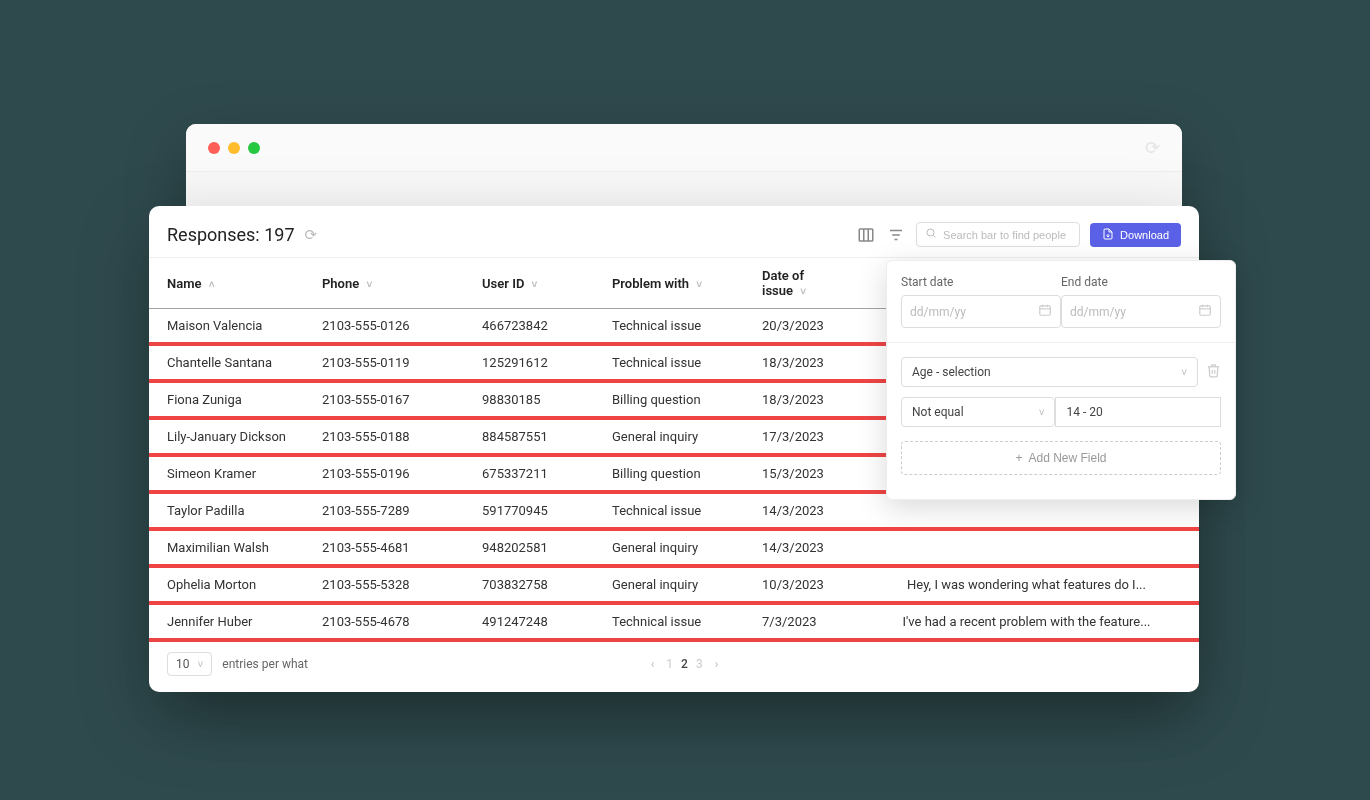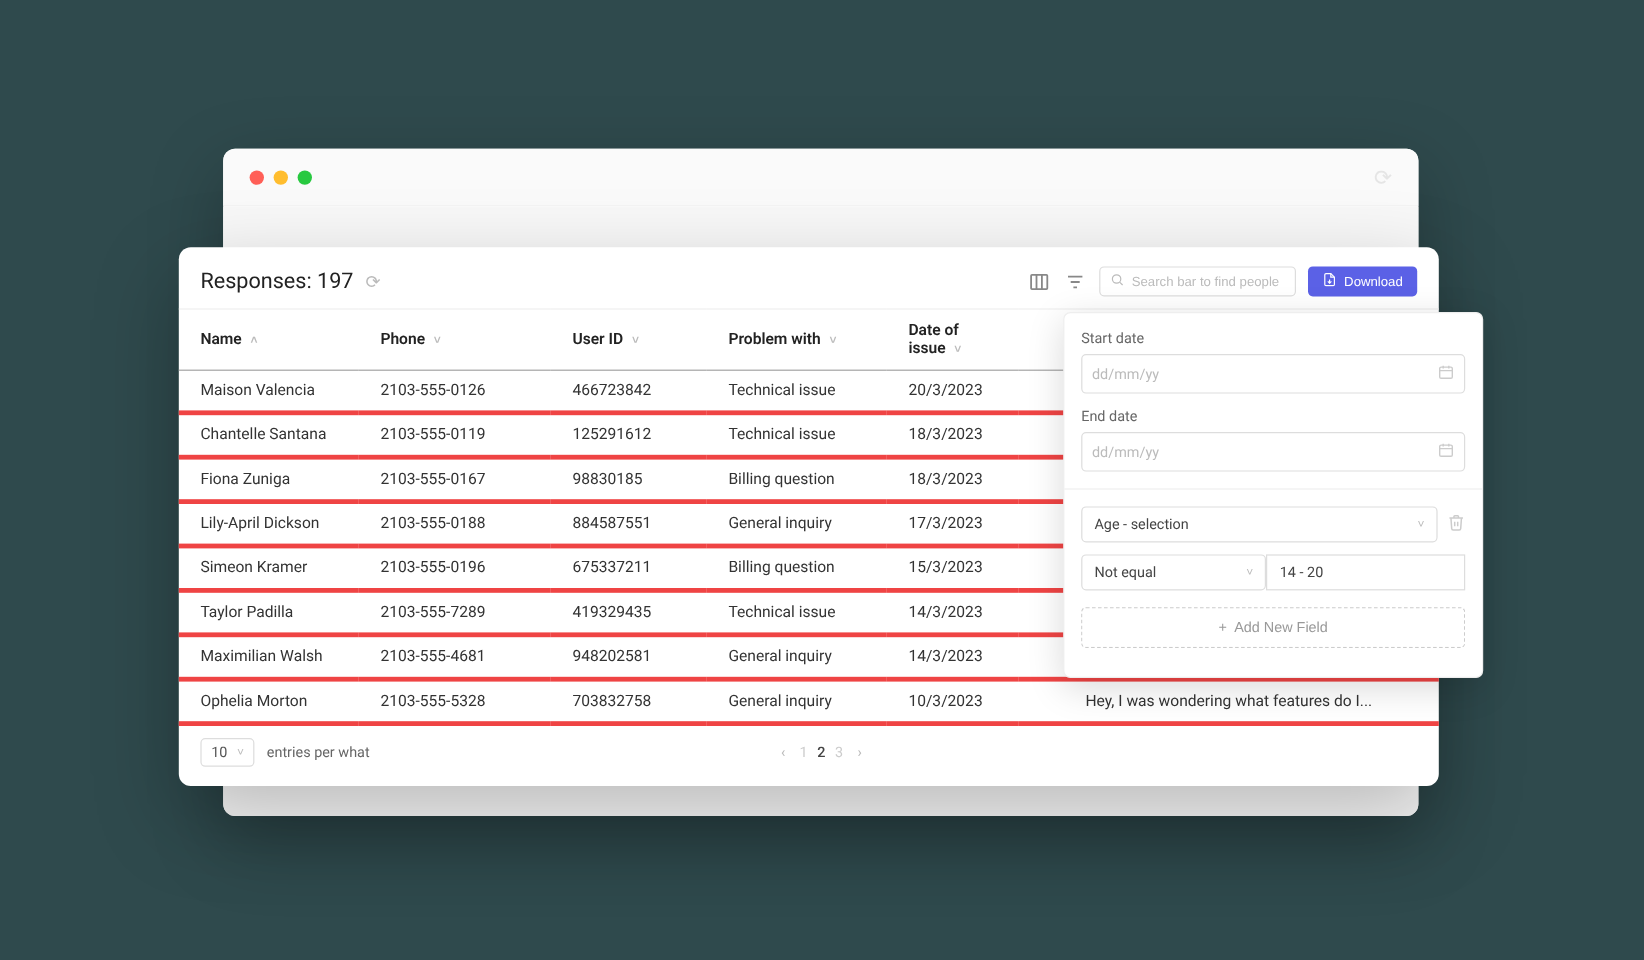--- a/index.html
+++ b/index.html
@@ -174,23 +174,21 @@
     top: 260px;
     width: 350px;
     background: #fff;
     border-radius: 6px;
     box-shadow: 0 8px 30px rgba(0,0,0,0.15);
     padding: 14px 14px 14px 14px;
     border: 1px solid #eee;
   }
   .date-row {
     display: flex;
-    gap: 12px;
     margin-bottom: 14px;
-    flex-direction: column;
   }
   .date-col { flex: 1; }
   .date-label { font-size: 12px; color: #666; margin-bottom: 6px; display: block; }
   .date-input {
     width: 100%;
     border: 1px solid #ddd;
     border-radius: 4px;
     padding: 7px 8px;
     font-size: 12px;
     color: #bbb;
@@ -375,58 +373,66 @@
         </tr>
         <tr>
     <td>Fiona Zuniga</td>
     <td>2103-555-0167</td>
     <td>98830185</td>
     <td>Billing question</td>
     <td>18/3/2023</td>
     <td class="comment-cell"></td>
         </tr>
         <tr>
-    <td>Lily-April Dickson</td>
+    <td>Lily-January Dickson</td>
     <td>2103-555-0188</td>
     <td>884587551</td>
     <td>General inquiry</td>
     <td>17/3/2023</td>
     <td class="comment-cell"></td>
         </tr>
         <tr>
     <td>Simeon Kramer</td>
     <td>2103-555-0196</td>
     <td>675337211</td>
     <td>Billing question</td>
     <td>15/3/2023</td>
     <td class="comment-cell"></td>
         </tr>
         <tr>
     <td>Taylor Padilla</td>
     <td>2103-555-7289</td>
-    <td>419329435</td>
+    <td>591770945</td>
     <td>Technical issue</td>
     <td>14/3/2023</td>
     <td class="comment-cell"></td>
         </tr>
         <tr>
     <td>Maximilian Walsh</td>
     <td>2103-555-4681</td>
     <td>948202581</td>
     <td>General inquiry</td>
     <td>14/3/2023</td>
     <td class="comment-cell"></td>
         </tr>
         <tr>
     <td>Ophelia Morton</td>
     <td>2103-555-5328</td>
     <td>703832758</td>
     <td>General inquiry</td>
     <td>10/3/2023</td>
     <td class="comment-cell">Hey, I was wondering what features do I...</td>
+        </tr>
+        <tr>
+    <td>Jennifer Huber</td>
+    <td>2103-555-4678</td>
+    <td>491247248</td>
+    <td>Technical issue</td>
+    <td>7/3/2023</td>
+    <td class="comment-cell">I've had a recent problem with the feature...</td>
         </tr>
       </tbody>
   </table>
 
   <div class="table-footer">
     <div class="entries-select">
       <span>10</span>
       <span class="chev">˅</span>
     </div>
     <span>entries per what</span>

